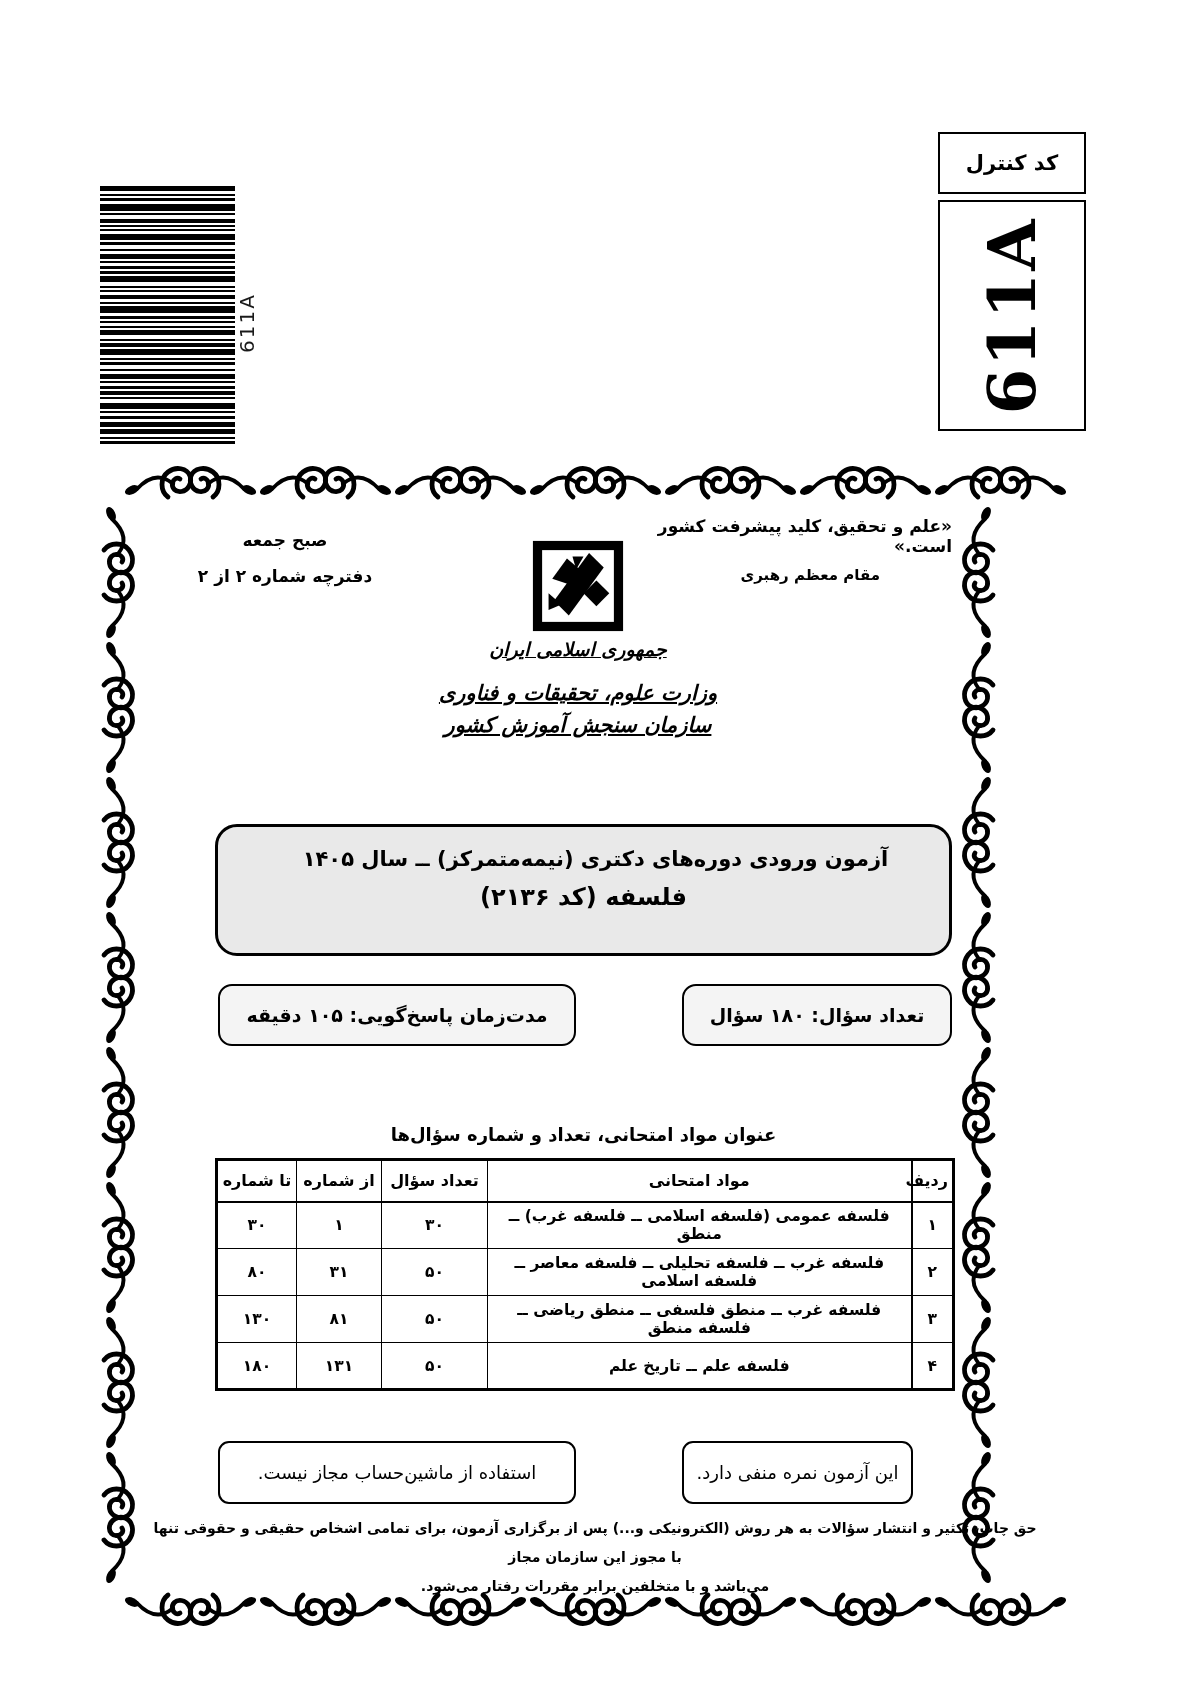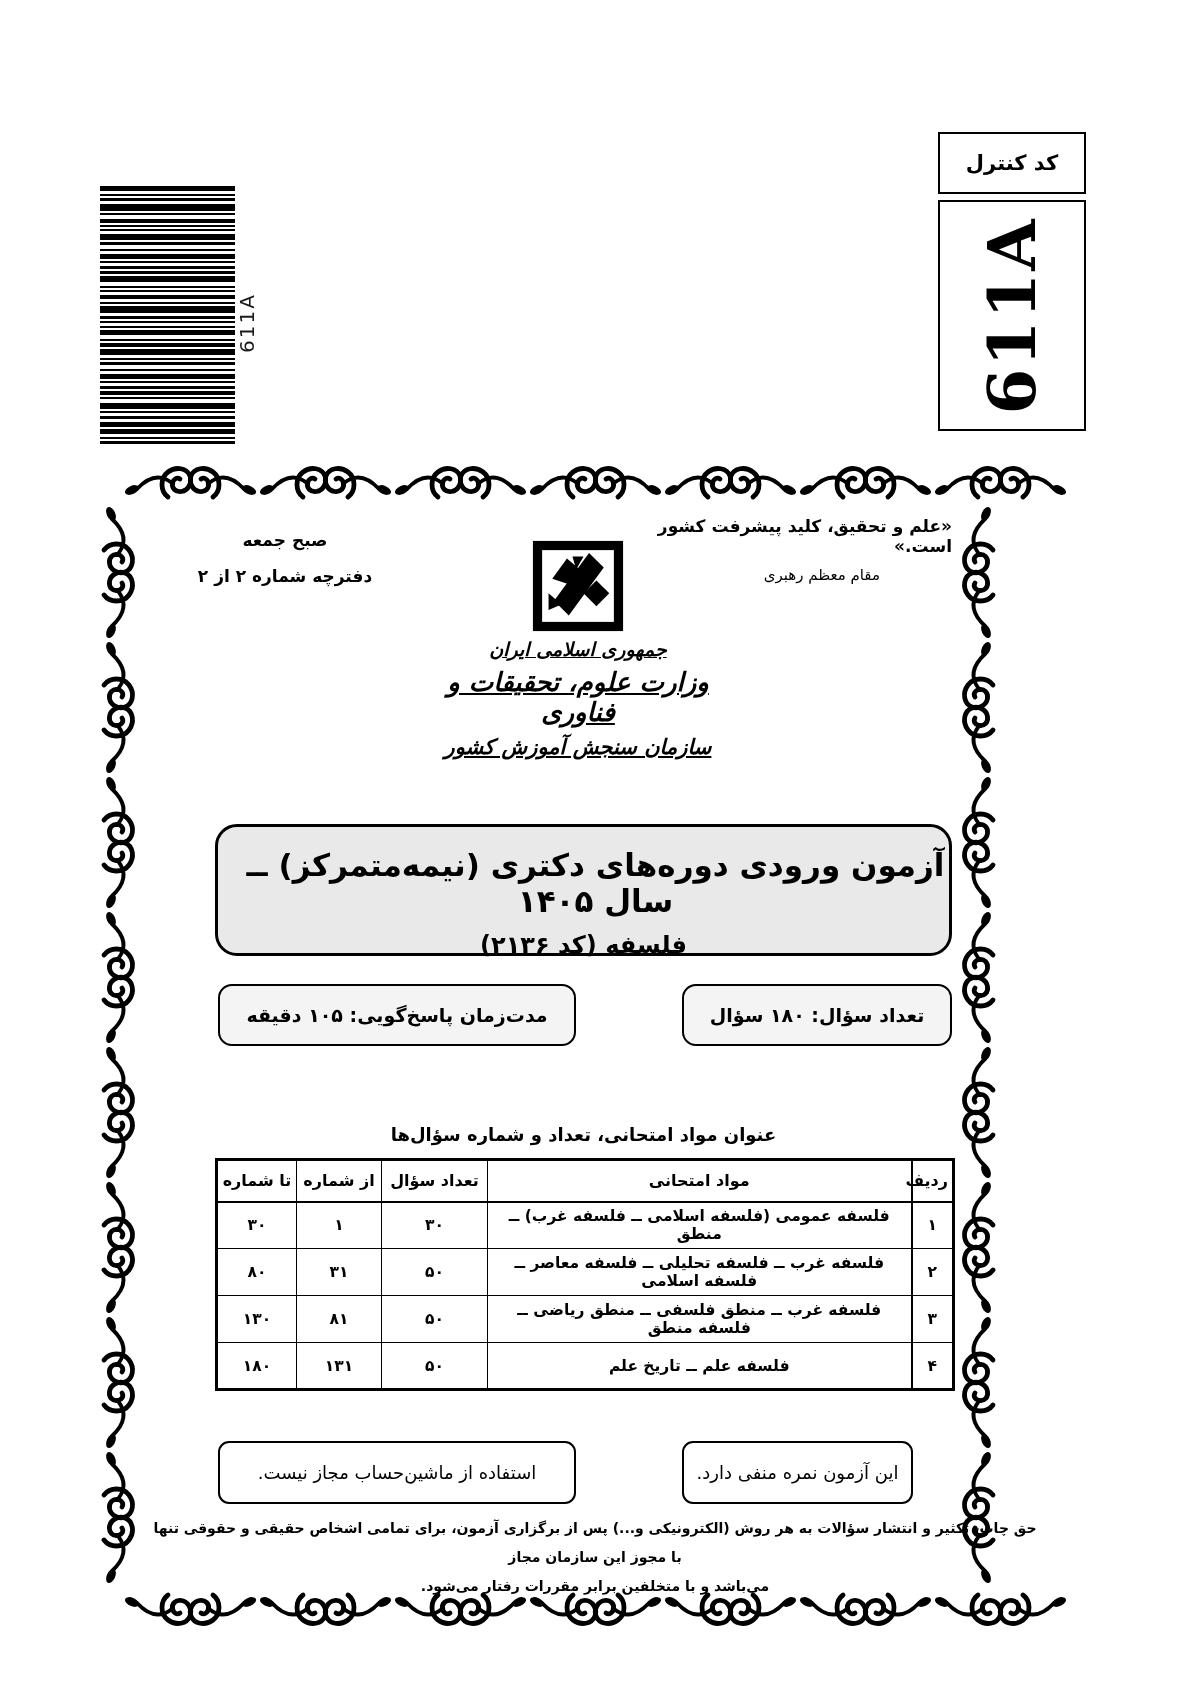--- a/index.html
+++ b/index.html
@@ -40,38 +40,38 @@
   #orn-left   { left:97px;  top:505px; }
   #orn-right  { left:958px; top:505px; }
 
   
   .hdr-left {
     left:155px; top:522px; width:260px; text-align:center;
     font-weight:bold; font-size:17px; line-height:36px; direction:rtl;
   }
   .quote-wrap { left:600px; top:516px; width:352px; direction:rtl; text-align:right; }
   .quote-line { font-weight:bold; font-size:17px; }
-  .quote-attr { font-weight:400; font-size:15px; margin-top:10px; padding-right:72px; }
+  .quote-attr { font-weight:700; font-size:15px; margin-top:10px; padding-right:72px; }
 
   #logo-svg { position:absolute; left:532px; top:540px; }
   .org-lines {
     left:418px; top:638px; width:320px; text-align:center; direction:rtl;
     font-family:"DejaVu Serif", serif; font-style:italic;text-decoration:underline;
   }
   .org-lines .l1 { font-size:19px; font-weight:600; }
-  .org-lines .l2 { font-size:26px; font-weight:600; margin-top:7px; }
+  .org-lines .l2 { font-size:21px; font-weight:600; margin-top:20px; }
   .org-lines .l3 { font-size:21px; font-weight:600; margin-top:7px; }
 
   
   .title-box {
     left:215px; top:824px; width:737px; height:132px;
     background:#e9e9e9; border:3px solid #000; border-radius:22px;
     direction:rtl; text-align:center; padding-top:20px;
   }
-  .title-box .t1 { font-weight:bold; font-size:31px;padding-left:24px; }
+  .title-box .t1 { font-weight:bold; font-size:21px;padding-left:24px; }
   .title-box .t2 { font-weight:bold; font-size:24px; margin-top:12px; }
 
   
   .info-box {
     height:62px; top:984px; background:#f4f4f4;
     border:2.5px solid #000; border-radius:14px;
     display:flex; align-items:center; justify-content:center;
     direction:rtl; font-weight:bold; font-size:19px;
   }
   .info-right { left:682px; width:270px; }

